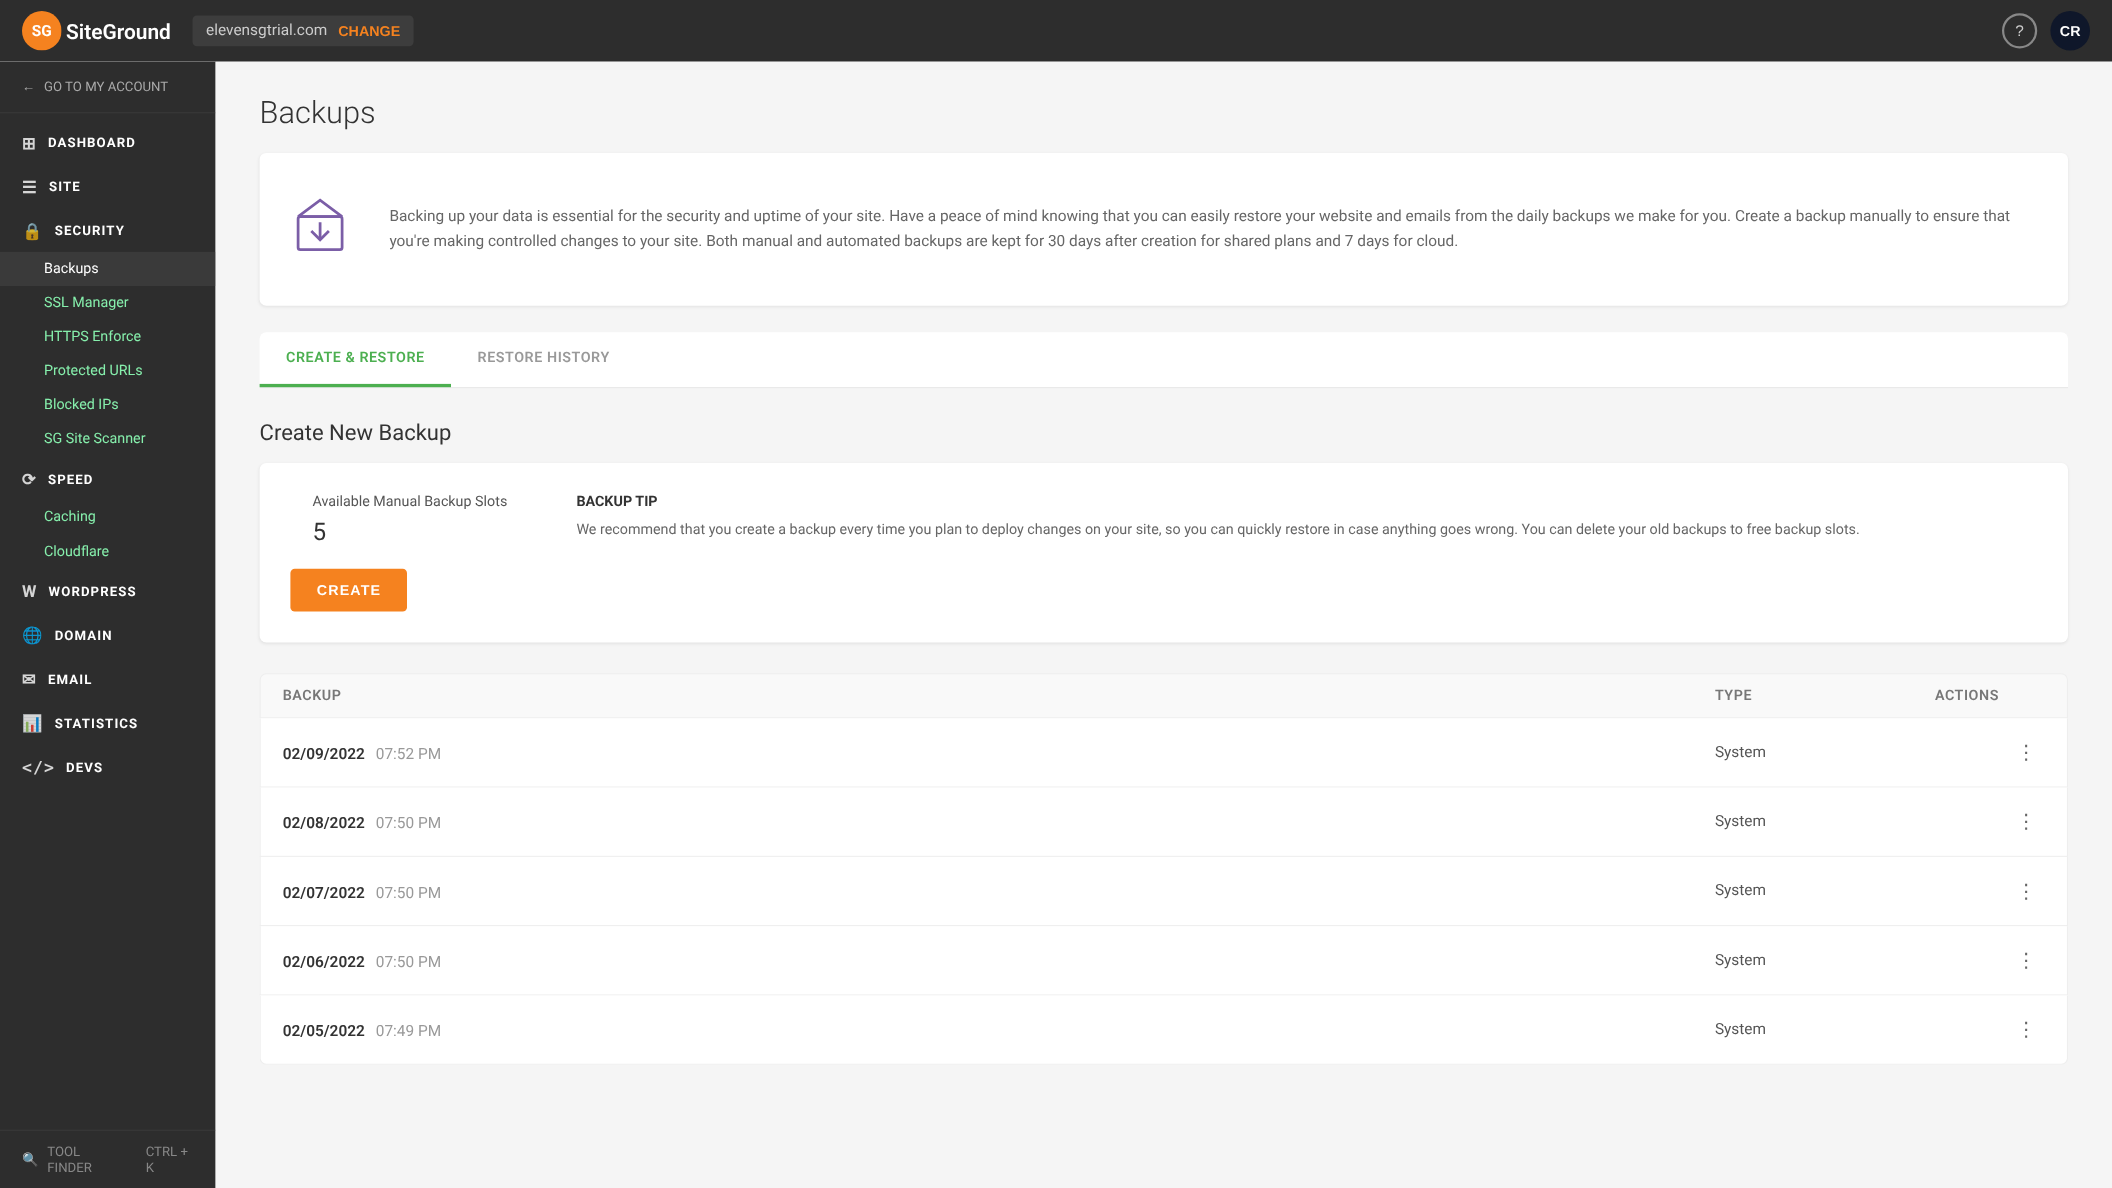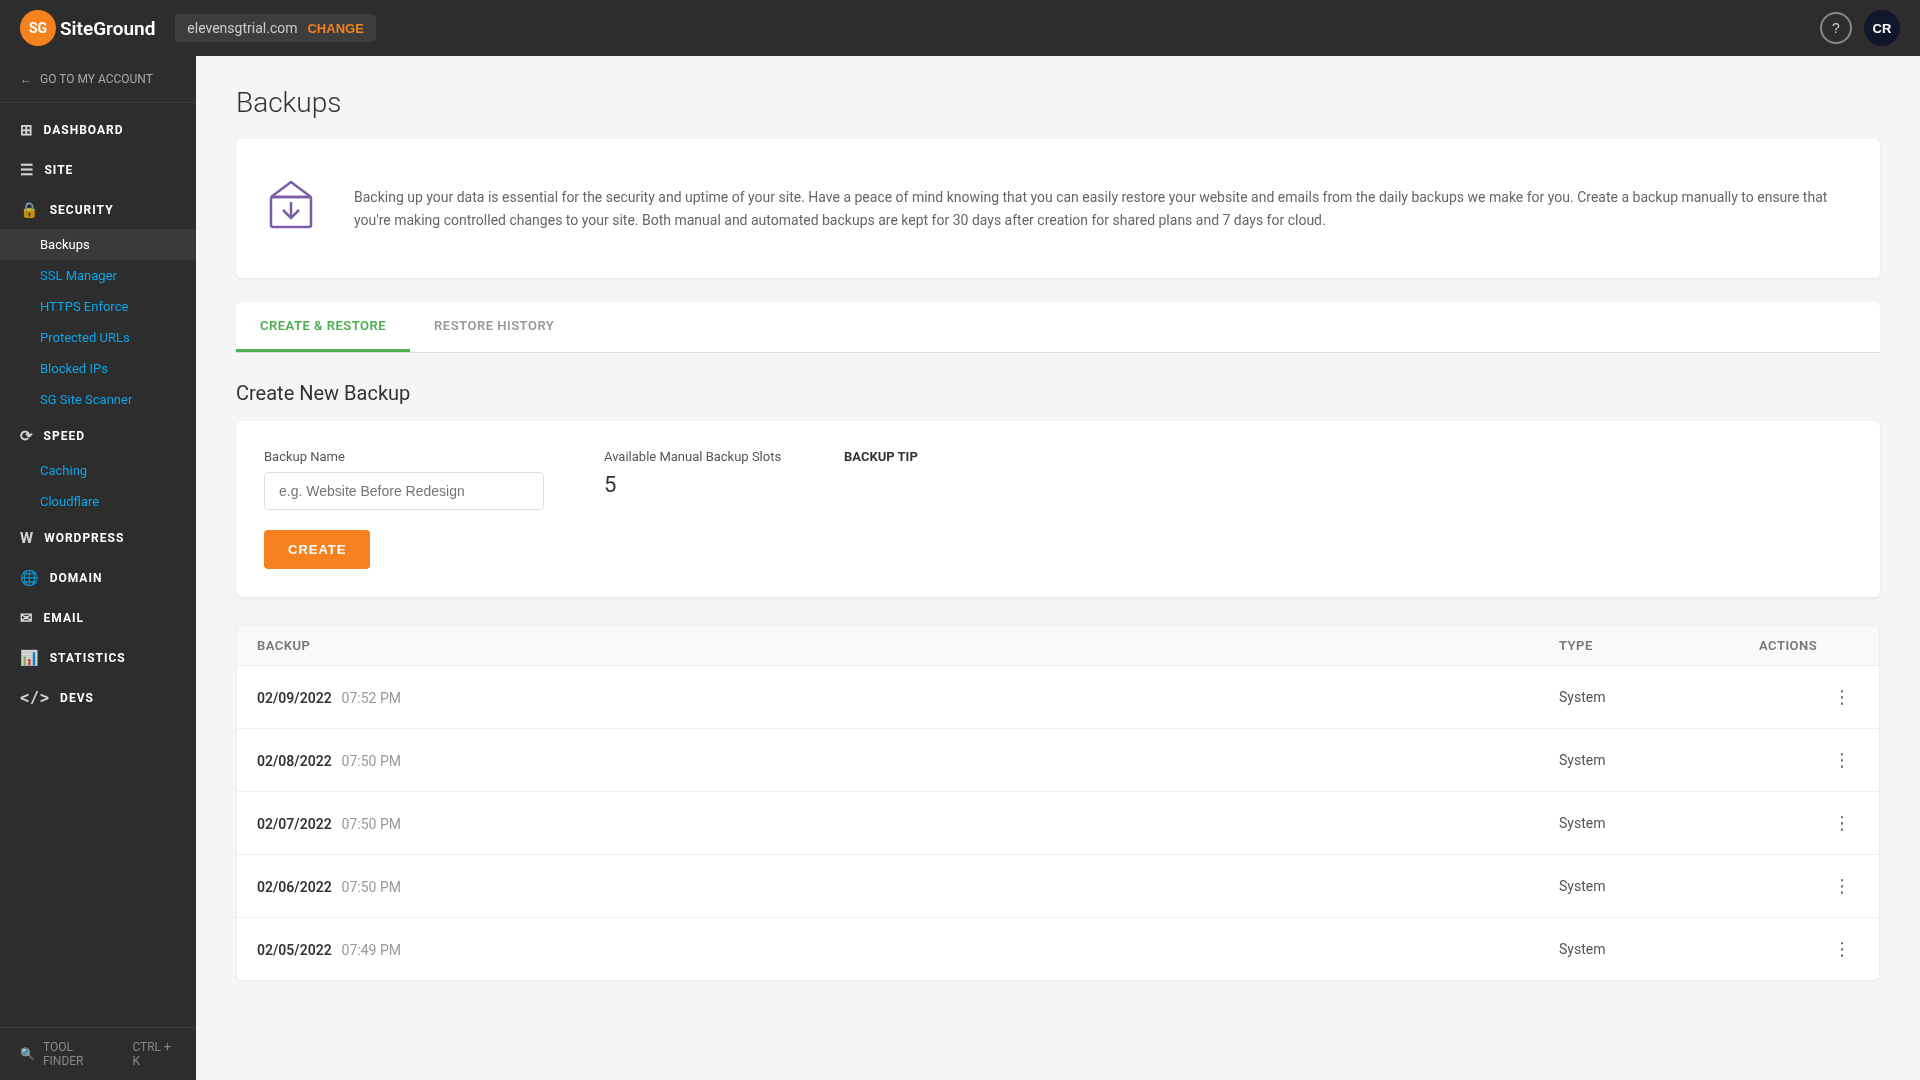--- a/index.html
+++ b/index.html
@@ -79,21 +79,21 @@
       color: white;
       font-size: 12px;
       font-weight: 700;
       letter-spacing: 1px;
       text-transform: uppercase;
       padding-top: 12px;
     }
     .sidebar-item.section-header.active { color: white; }
     .sidebar-sub-item {
       padding: 8px 20px 8px 40px;
-      color: #0ea5e9;
+      color: #86efac;
       font-size: 13px;
       cursor: pointer;
     }
     .sidebar-sub-item.active {
       color: white;
       background: #3a3a3a;
     }
     .sidebar-icon { font-size: 15px; opacity: 0.8; }
     .tool-finder {
       margin-top: auto;
@@ -378,30 +378,27 @@
         <span>CREATE &amp; RESTORE</span>
       </div>
       <div class="tab">
         <span>RESTORE HISTORY</span>
       </div>
     </div>
 
     <h2 class="section-title">Create New Backup</h2>
     <div class="card">
       <div class="form-row">
-        <div class="form-group">
-          <label class="form-label">Backup Name</label>
-          <input class="form-input" type="text" placeholder="e.g. Website Before Redesign" style="">
-        </div>
         <div class="slots-group">
           <span class="slots-label">Available Manual Backup Slots</span>
           <div class="slots-value">5</div>
         </div>
         <div class="tip-group">
           <div class="tip-title">BACKUP TIP</div>
+          <div class="tip-text">We recommend that you create a backup every time you plan to deploy changes on your site, so you can quickly restore in case anything goes wrong. You can delete your old backups to free backup slots.</div>
         </div>
       </div>
       <button class="create-btn">CREATE</button>
     </div>
 
     <div>
       <div class="table-header">
         <span>Backup</span>
         <span>Type</span>
         <span style="text-align:left;">Actions</span>

